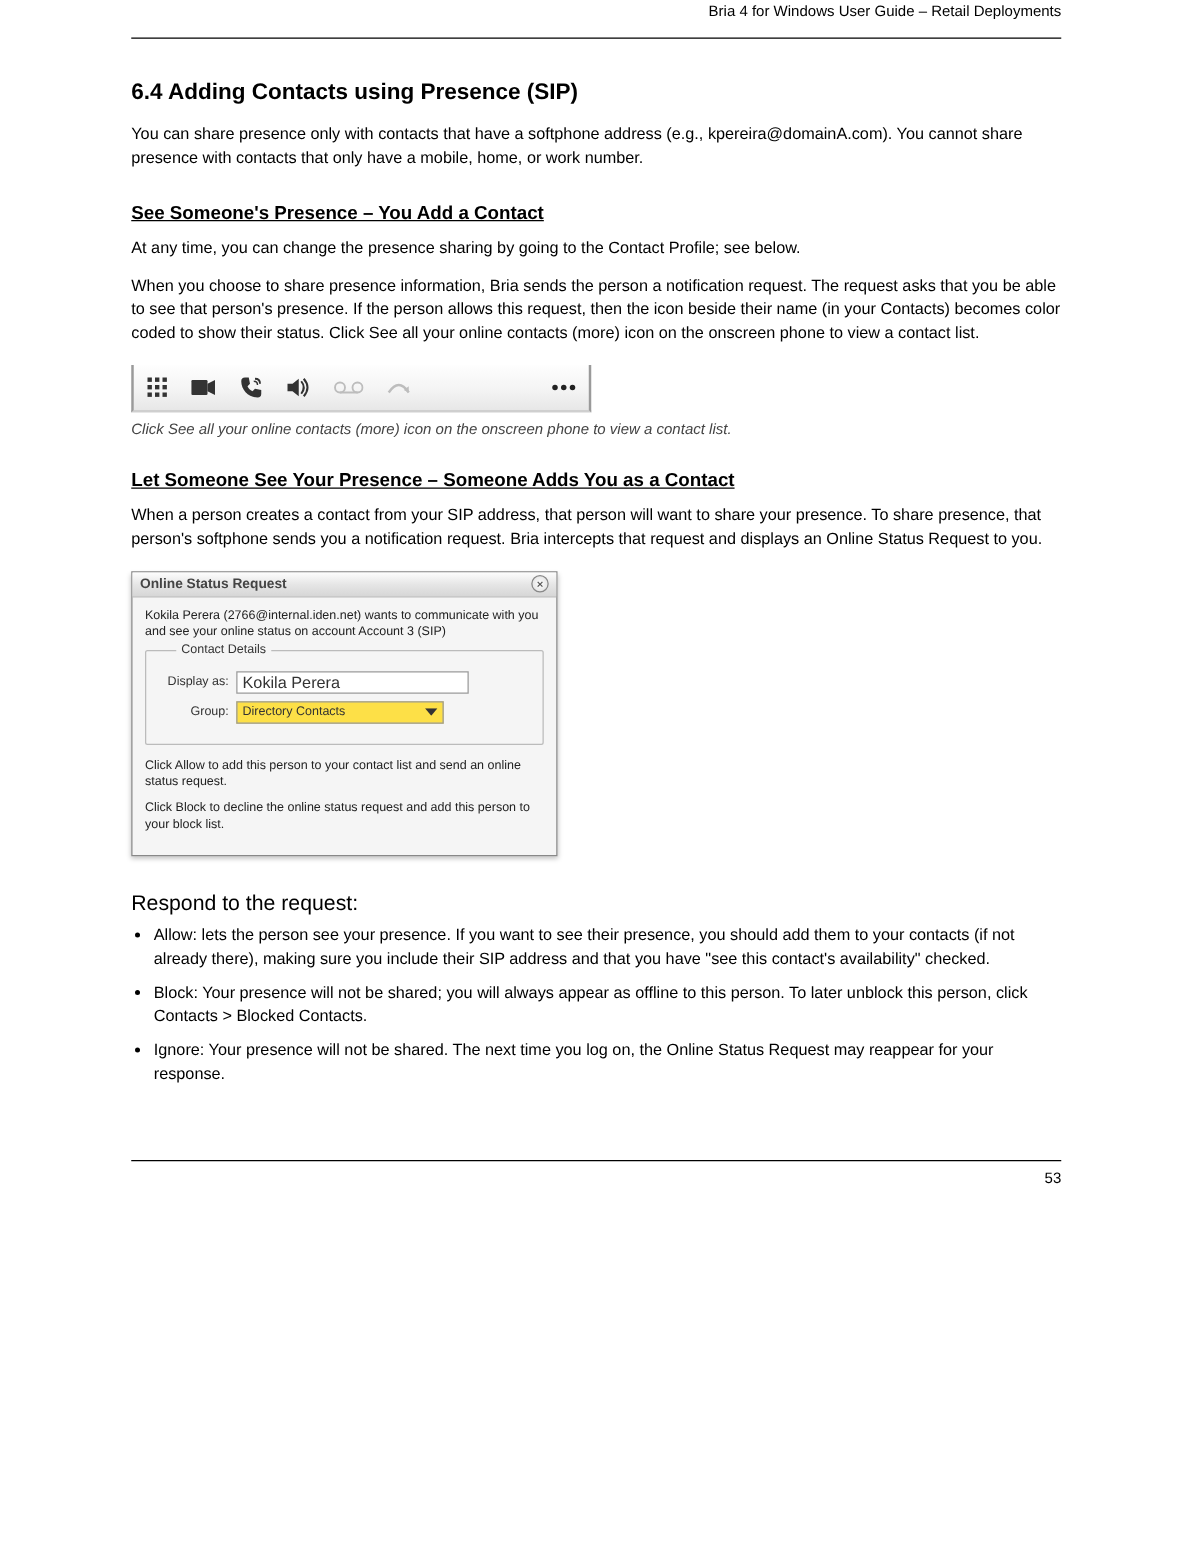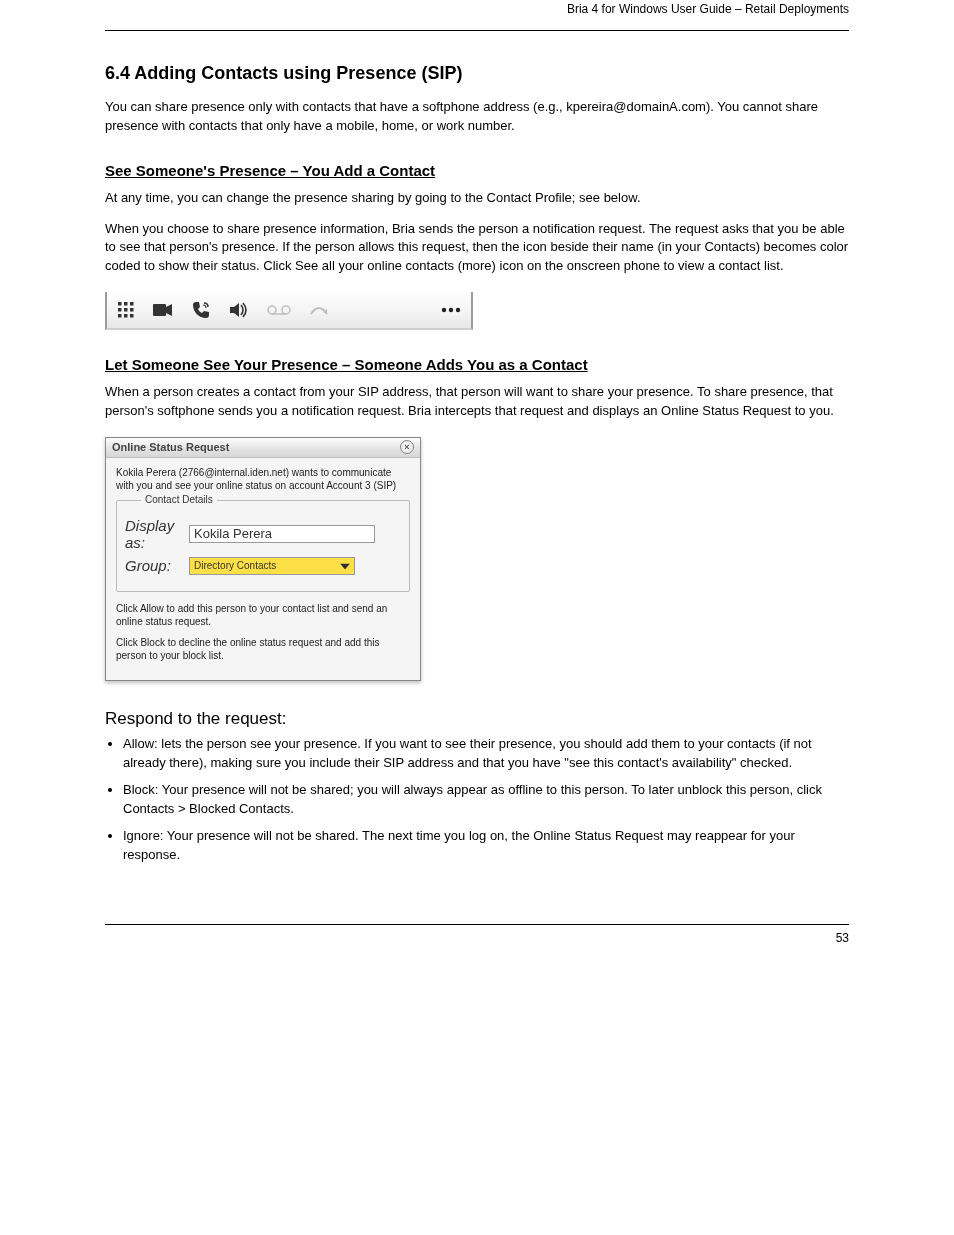--- a/index.html
+++ b/index.html
@@ -70,21 +70,21 @@
     font-style: italic;
     font-size: 12px;
     color: #444;
     margin-top: 6px;
   }
   
   .dialog-wrap {
     margin: 16px 0 26px 0;
   }
   .dialog {
-    width: 316px;
+    width: 341px;
     border: 1px solid #888;
     background: #f5f5f5;
     box-shadow: 0 2px 4px rgba(0,0,0,0.25);
     font-size: 10px;
   }
   .dialog-titlebar {
     height: 20px;
     background: linear-gradient(#fdfdfd 0%, #e6e6e6 50%, #d6d6d6 100%);
     border-bottom: 1px solid #bcbcbc;
     display: flex;
@@ -124,24 +124,23 @@
     color: #333;
   }
   .form-row {
     display: flex;
     align-items: center;
     gap: 6px;
     margin: 6px 0;
   }
   .form-row label {
     width: 58px;
-    text-align: left;
-    font-size: 15px;
-    color: #333;
-    font-style: italic;
+    text-align: right;
+    font-size: 10px;
+    color: #333;
   }
   .text-input {
     flex: 0 0 166px;
     height: 18px;
     border: 1px solid #999;
     background: #fff;
     padding: 0 4px;
     font-size: 13px;
     color: #333;
   }
@@ -266,20 +265,21 @@
       </span>
       <span class="tb-spacer"></span>
       <span class="tb-icon">
         <svg width="20" height="6" viewBox="0 0 20 6">
           <circle cx="3" cy="3" r="2.2" fill="#222"></circle>
           <circle cx="10" cy="3" r="2.2" fill="#222"></circle>
           <circle cx="17" cy="3" r="2.2" fill="#222"></circle>
         </svg>
       </span>
     </div>
+    <div class="caption">Click See all your online contacts (more) icon on the onscreen phone to view a contact list.</div>
   </div>
 
   <h3 class="sub-title">Let Someone See Your Presence – Someone Adds You as a Contact</h3>
   <p class="body">When a person creates a contact from your SIP address, that person will want to share your presence. To share presence, that person's softphone sends you a notification request. Bria intercepts that request and displays an Online Status Request to you.</p>
 
   <div class="dialog-wrap">
     <div class="dialog">
       <div class="dialog-titlebar">
         <span>Online Status Request</span>
         <span class="tb-spacer"></span>

